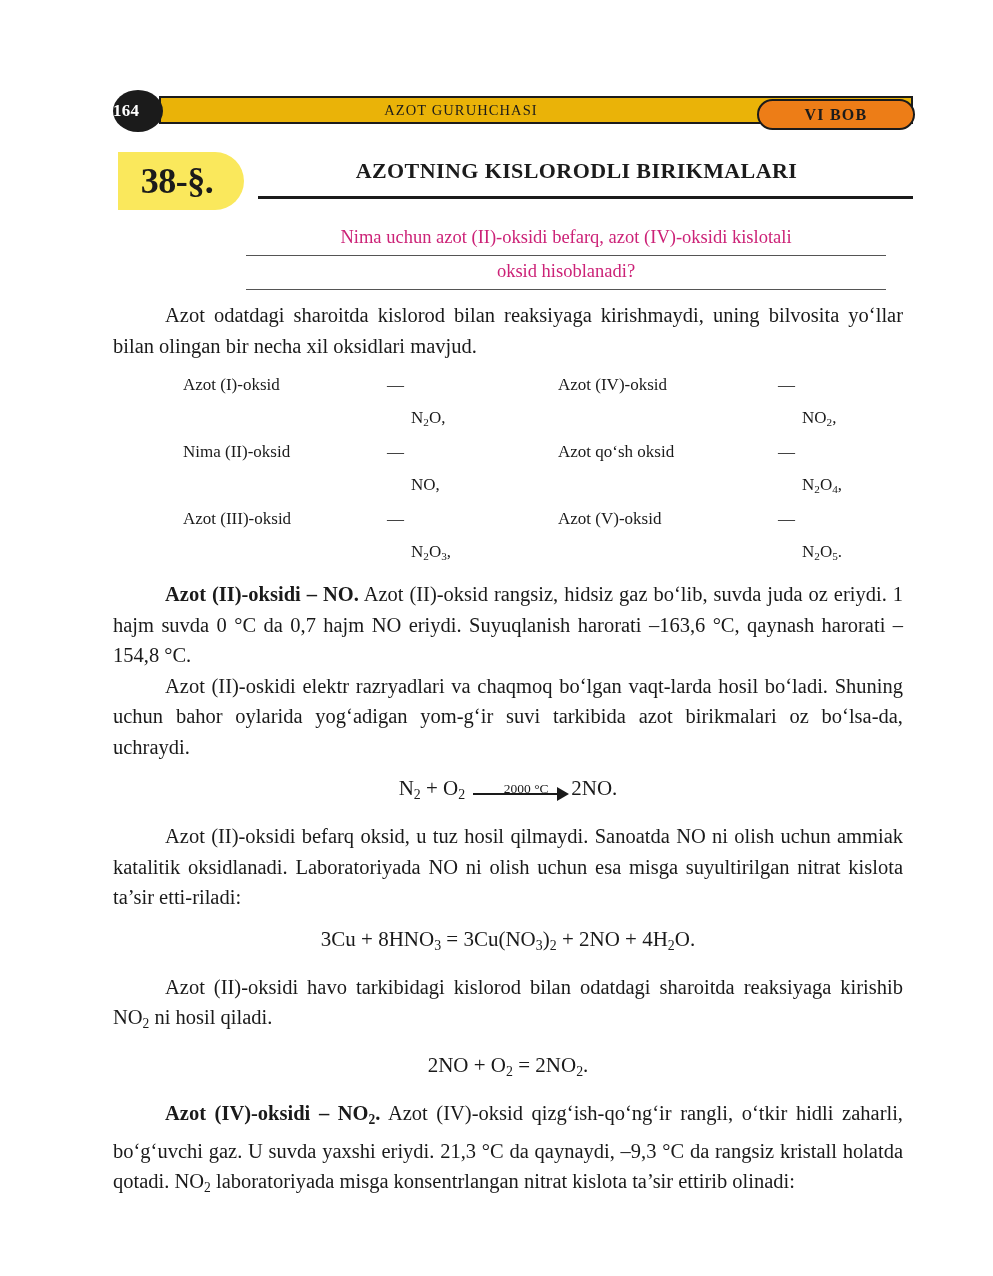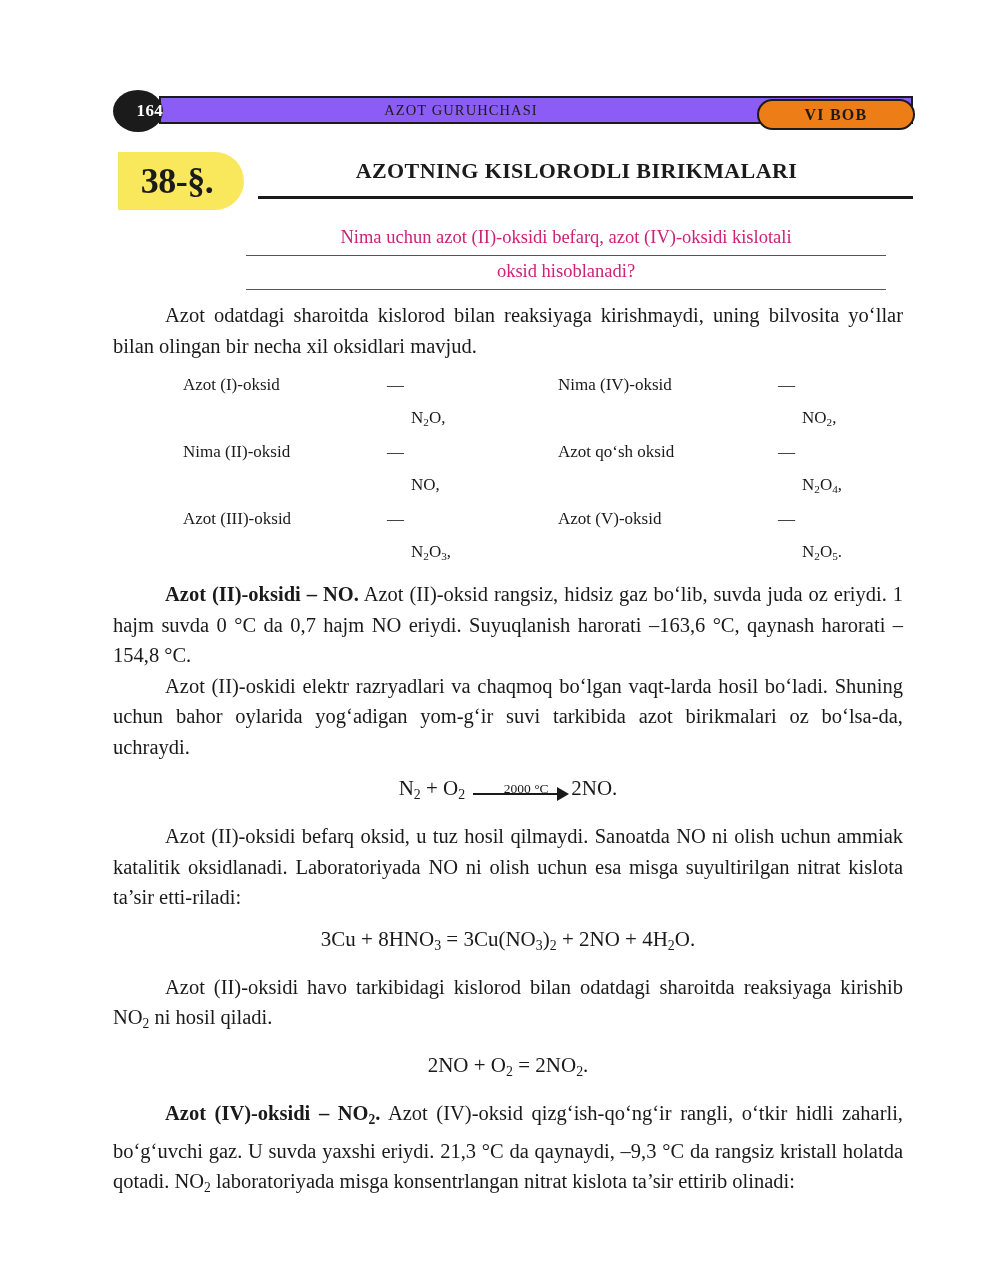--- a/index.html
+++ b/index.html
@@ -36,33 +36,33 @@
     left: 0;
     top: 2px;
     width: 50px;
     height: 42px;
     background: #1b1b1b;
     border-radius: 50%;
     color: #ffffff;
     font-weight: bold;
     font-size: 17px;
     line-height: 42px;
-    text-align: right;
+    text-align: left;
     letter-spacing: 0.3px;
     z-index: 3;
   }
   .header-bar {
     position: absolute;
     left: 46px;
     top: 8px;
     right: 0;
     height: 28px;
     border: 2px solid #1b1b1b;
     box-sizing: border-box;
-    background: #8b5cf6;
+    background: #eab308;
   }
   .header-bar-title {
     position: absolute;
     left: 0;
     right: 0;
     top: 50%;
     transform: translateY(-50%);
     text-align: center;
     font-size: 14.5px;
     letter-spacing: 1.1px;
@@ -276,21 +276,21 @@
 
     <p class="para">Azot odatdagi sharoitda kislorod bilan reaksiyaga kirishmaydi, uning bilvosita yo‘llar bilan olingan bir necha xil oksidlari mavjud.</p>
 
     <div class="oxide-list">
       <div class="oxide-cell col-left">
         <span class="ox-name">Azot (I)-oksid</span>
         <span class="ox-dash">—</span>
         <span class="ox-formula">N<sub>2</sub>O,</span>
       </div>
       <div class="oxide-cell col-right">
-        <span class="ox-name">Nima (IV)-oksid</span>
+        <span class="ox-name">Azot (IV)-oksid</span>
         <span class="ox-dash">—</span>
         <span class="ox-formula">NO<sub>2</sub>,</span>
       </div>
 
       <div class="oxide-cell col-left">
         <span class="ox-name">Nima (II)-oksid</span>
         <span class="ox-dash">—</span>
         <span class="ox-formula">NO,</span>
       </div>
       <div class="oxide-cell col-right">

